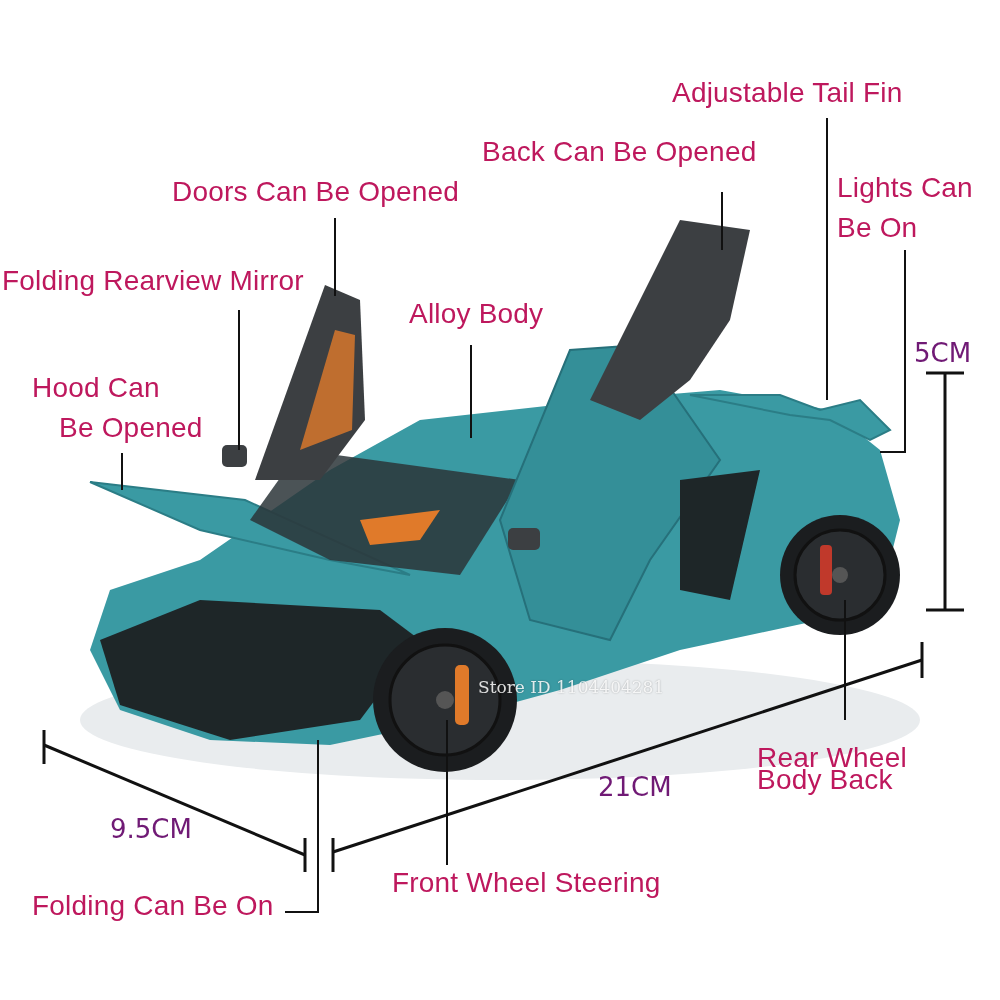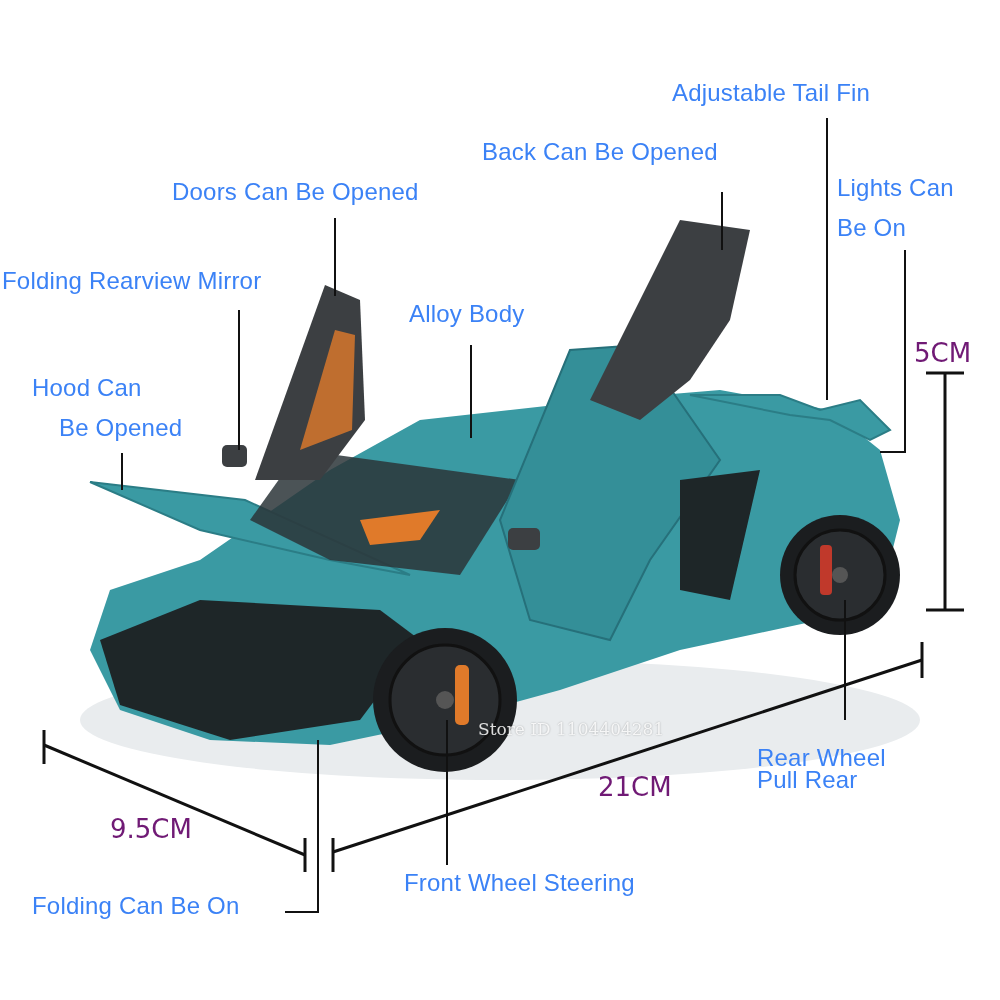--- a/index.html
+++ b/index.html
@@ -1,17 +1,17 @@
 <!DOCTYPE html>
 <html><head>
 <meta charset="utf-8">
 <style>
   html, body { margin: 0; padding: 0; background: #ffffff; }
   body { width: 1000px; height: 1000px; position: relative; overflow: hidden; font-family: "Liberation Sans", sans-serif; color: #111; }
-  .label { position: absolute; font-size: 24px; line-height: 40px; color: #3b82f6; white-space: nowrap; letter-spacing: 0.2px; }
+  .label { position: absolute; font-size: 28px; line-height: 40px; color: #be185d; white-space: nowrap; letter-spacing: 0.2px; }
   .dim { position: absolute; font-family: "DejaVu Sans", sans-serif; font-size: 26px; color: #701a75; white-space: nowrap; }
   .watermark { position: absolute; font-family: "DejaVu Serif", serif; font-size: 17px; color: rgba(255,255,255,0.85); white-space: nowrap; text-shadow: 0 0 2px rgba(0,0,0,0.3); }
   svg.scene { position: absolute; left: 0; top: 0; }
 </style>
 </head>
 <body>
 
 <svg class="scene" width="1000" height="1000" viewBox="0 0 1000 1000">
 
   <ellipse cx="500" cy="720" rx="420" ry="60" fill="#e9ecee"></ellipse>
@@ -86,21 +86,21 @@
 <div class="label" style="left:672px; top:73px;">Adjustable Tail Fin</div>
 <div class="label" style="left:482px; top:132px;">Back Can Be Opened</div>
 <div class="label" style="left:172px; top:172px;">Doors Can Be Opened</div>
 <div class="label" style="left:837px; top:168px;">Lights Can</div>
 <div class="label" style="left:837px; top:208px;">Be On</div>
 <div class="label" style="left:2px; top:261px;">Folding Rearview Mirror</div>
 <div class="label" style="left:397px; top:294px;margin-left:12px;">Alloy Body</div>
 <div class="label" style="left:32px; top:368px;">Hood Can</div>
 <div class="label" style="left:32px; top:408px;margin-left:27px;">Be Opened</div>
 <div class="label" style="left:757px; top:720px;margin-top:18px;">Rear Wheel</div>
-<div class="label" style="left:757px; top:760px;">Pull Rear</div>
-<div class="label" style="left:392px; top:863px;margin-left:12px;">Front Wheel Steering</div>
+<div class="label" style="left:757px; top:760px;">Body Back</div>
+<div class="label" style="left:392px; top:863px;">Front Wheel Steering</div>
 <div class="label" style="left:32px; top:886px;">Folding Can Be On</div>
 
 <div class="dim" style="left:914px; top:338px;">5CM</div>
 <div class="dim" style="left:598px; top:772px;">21CM</div>
 <div class="dim" style="left:110px; top:814px;">9.5CM</div>
 
-<div class="watermark" style="left:478px; top:677px;margin-top:42px;">Store ID 1104404281</div>
+<div class="watermark" style="left:478px; top:677px;">Store ID 1104404281</div>
 
 </body></html>

